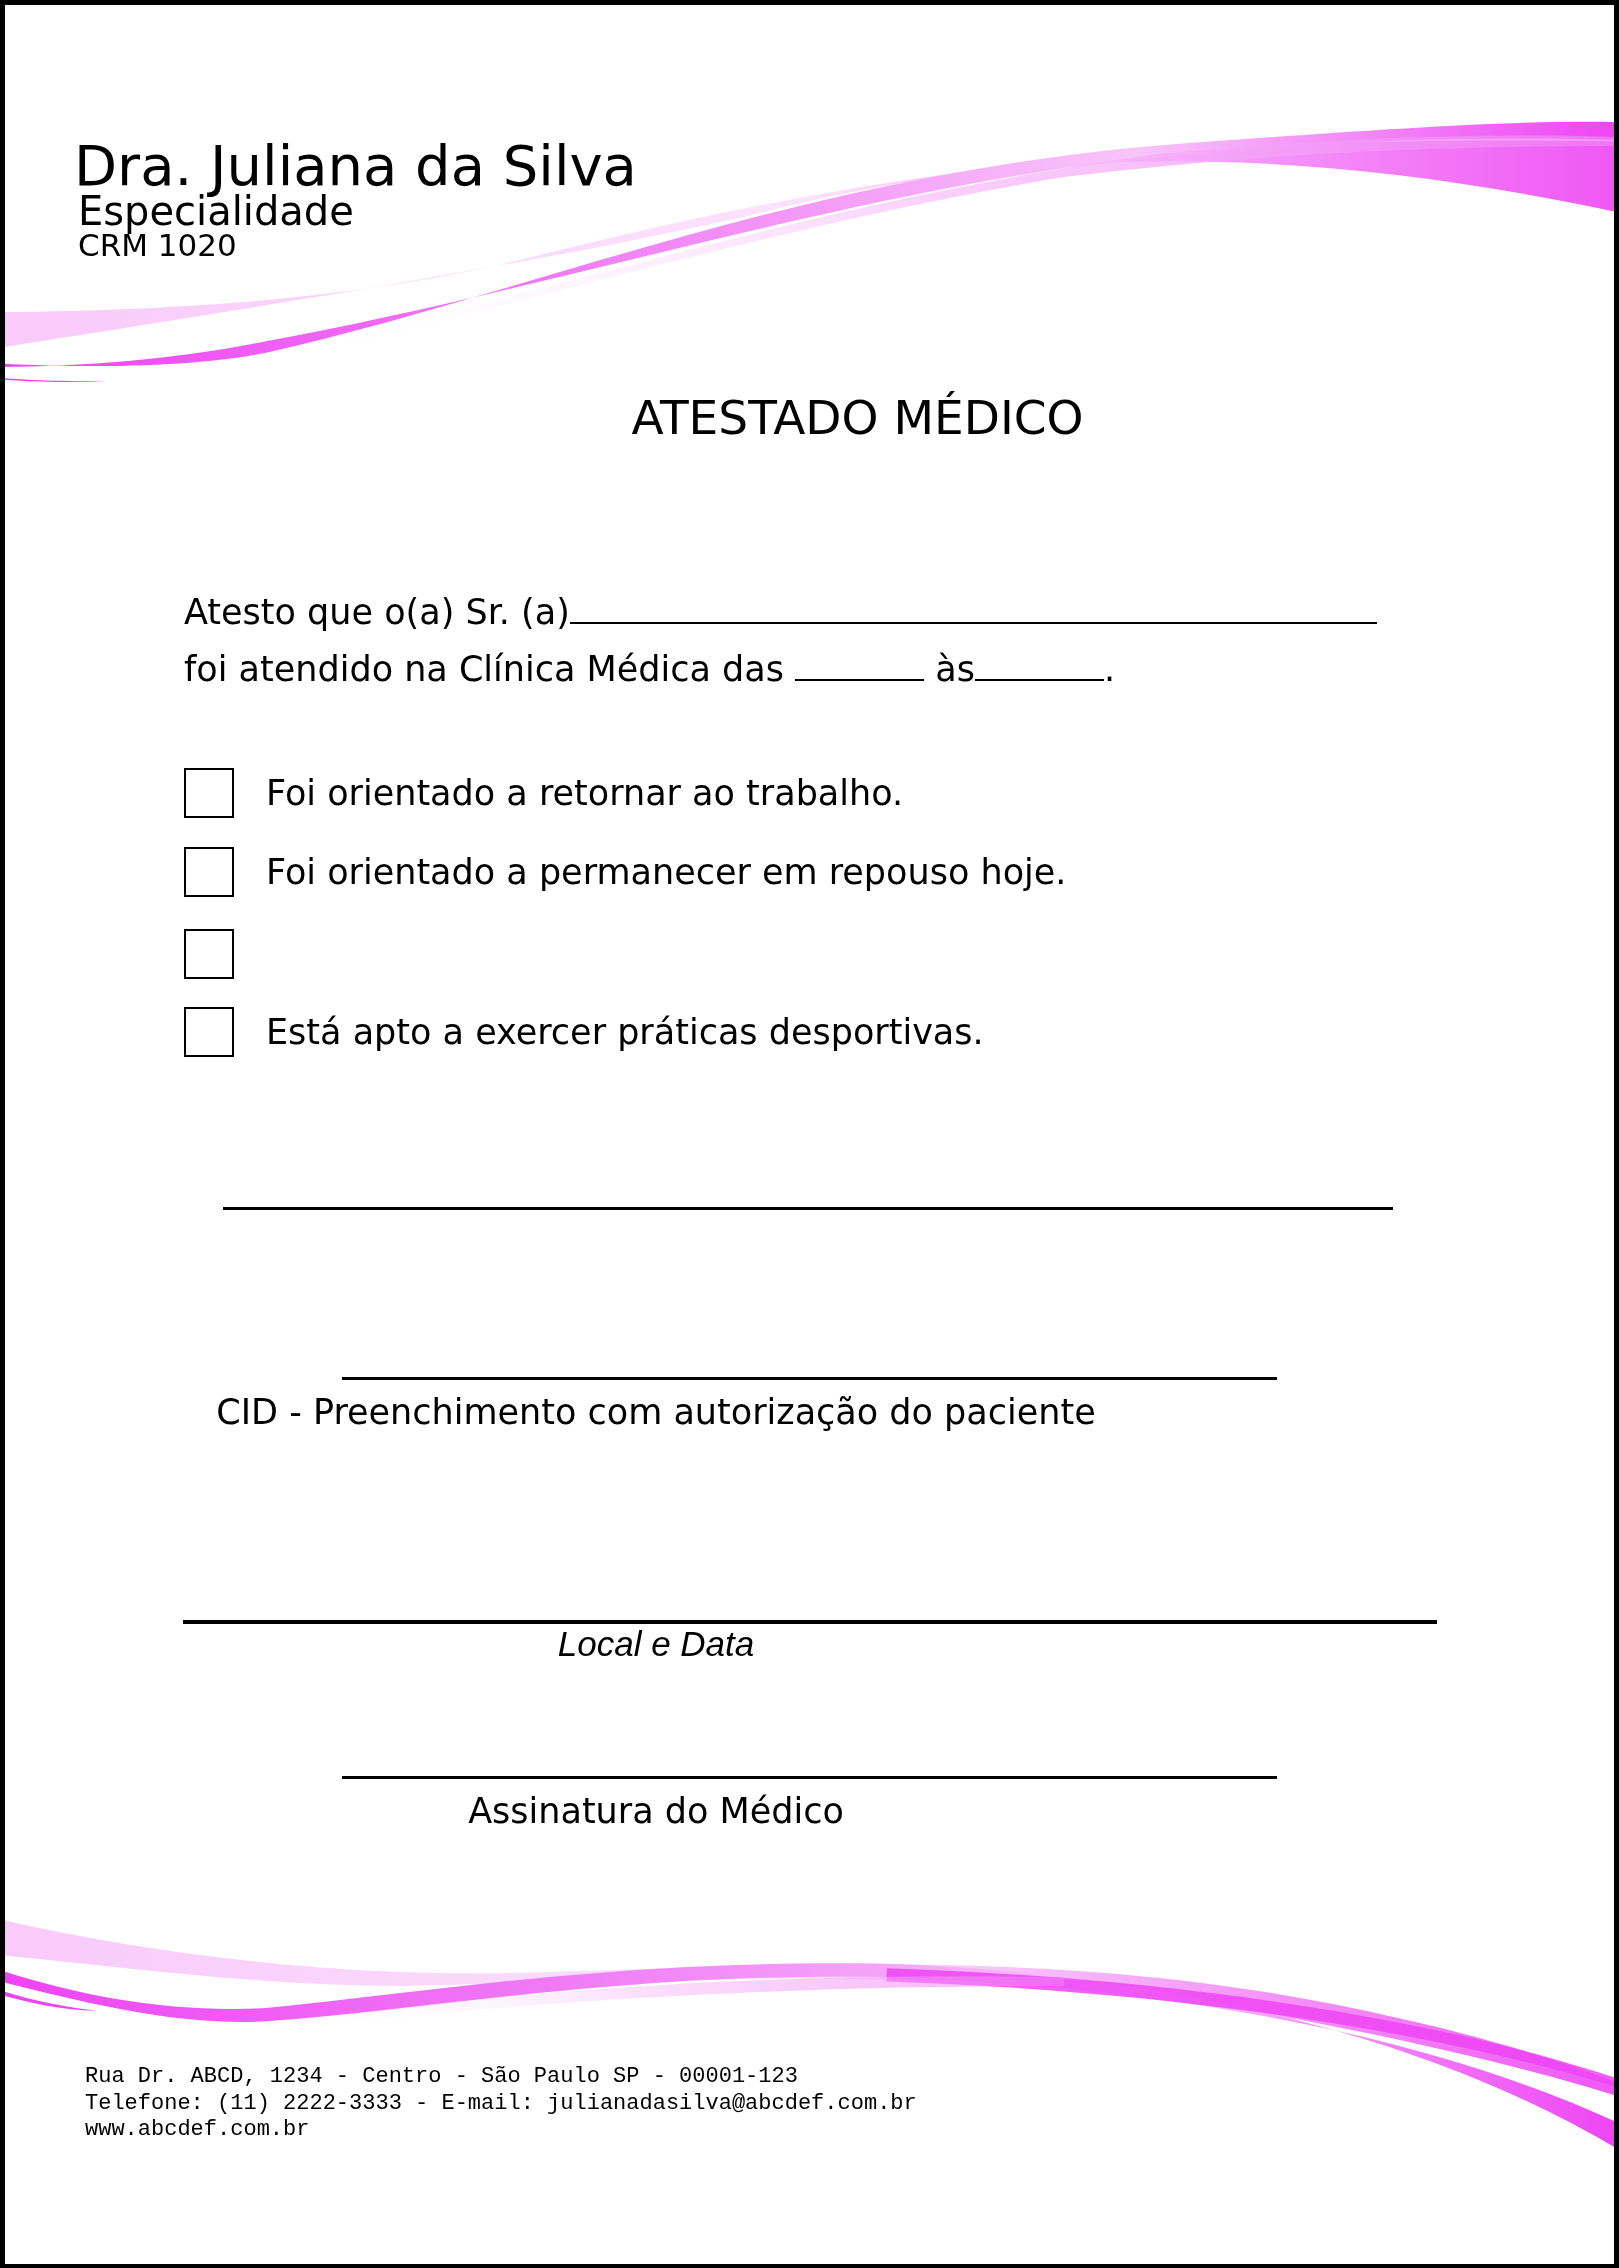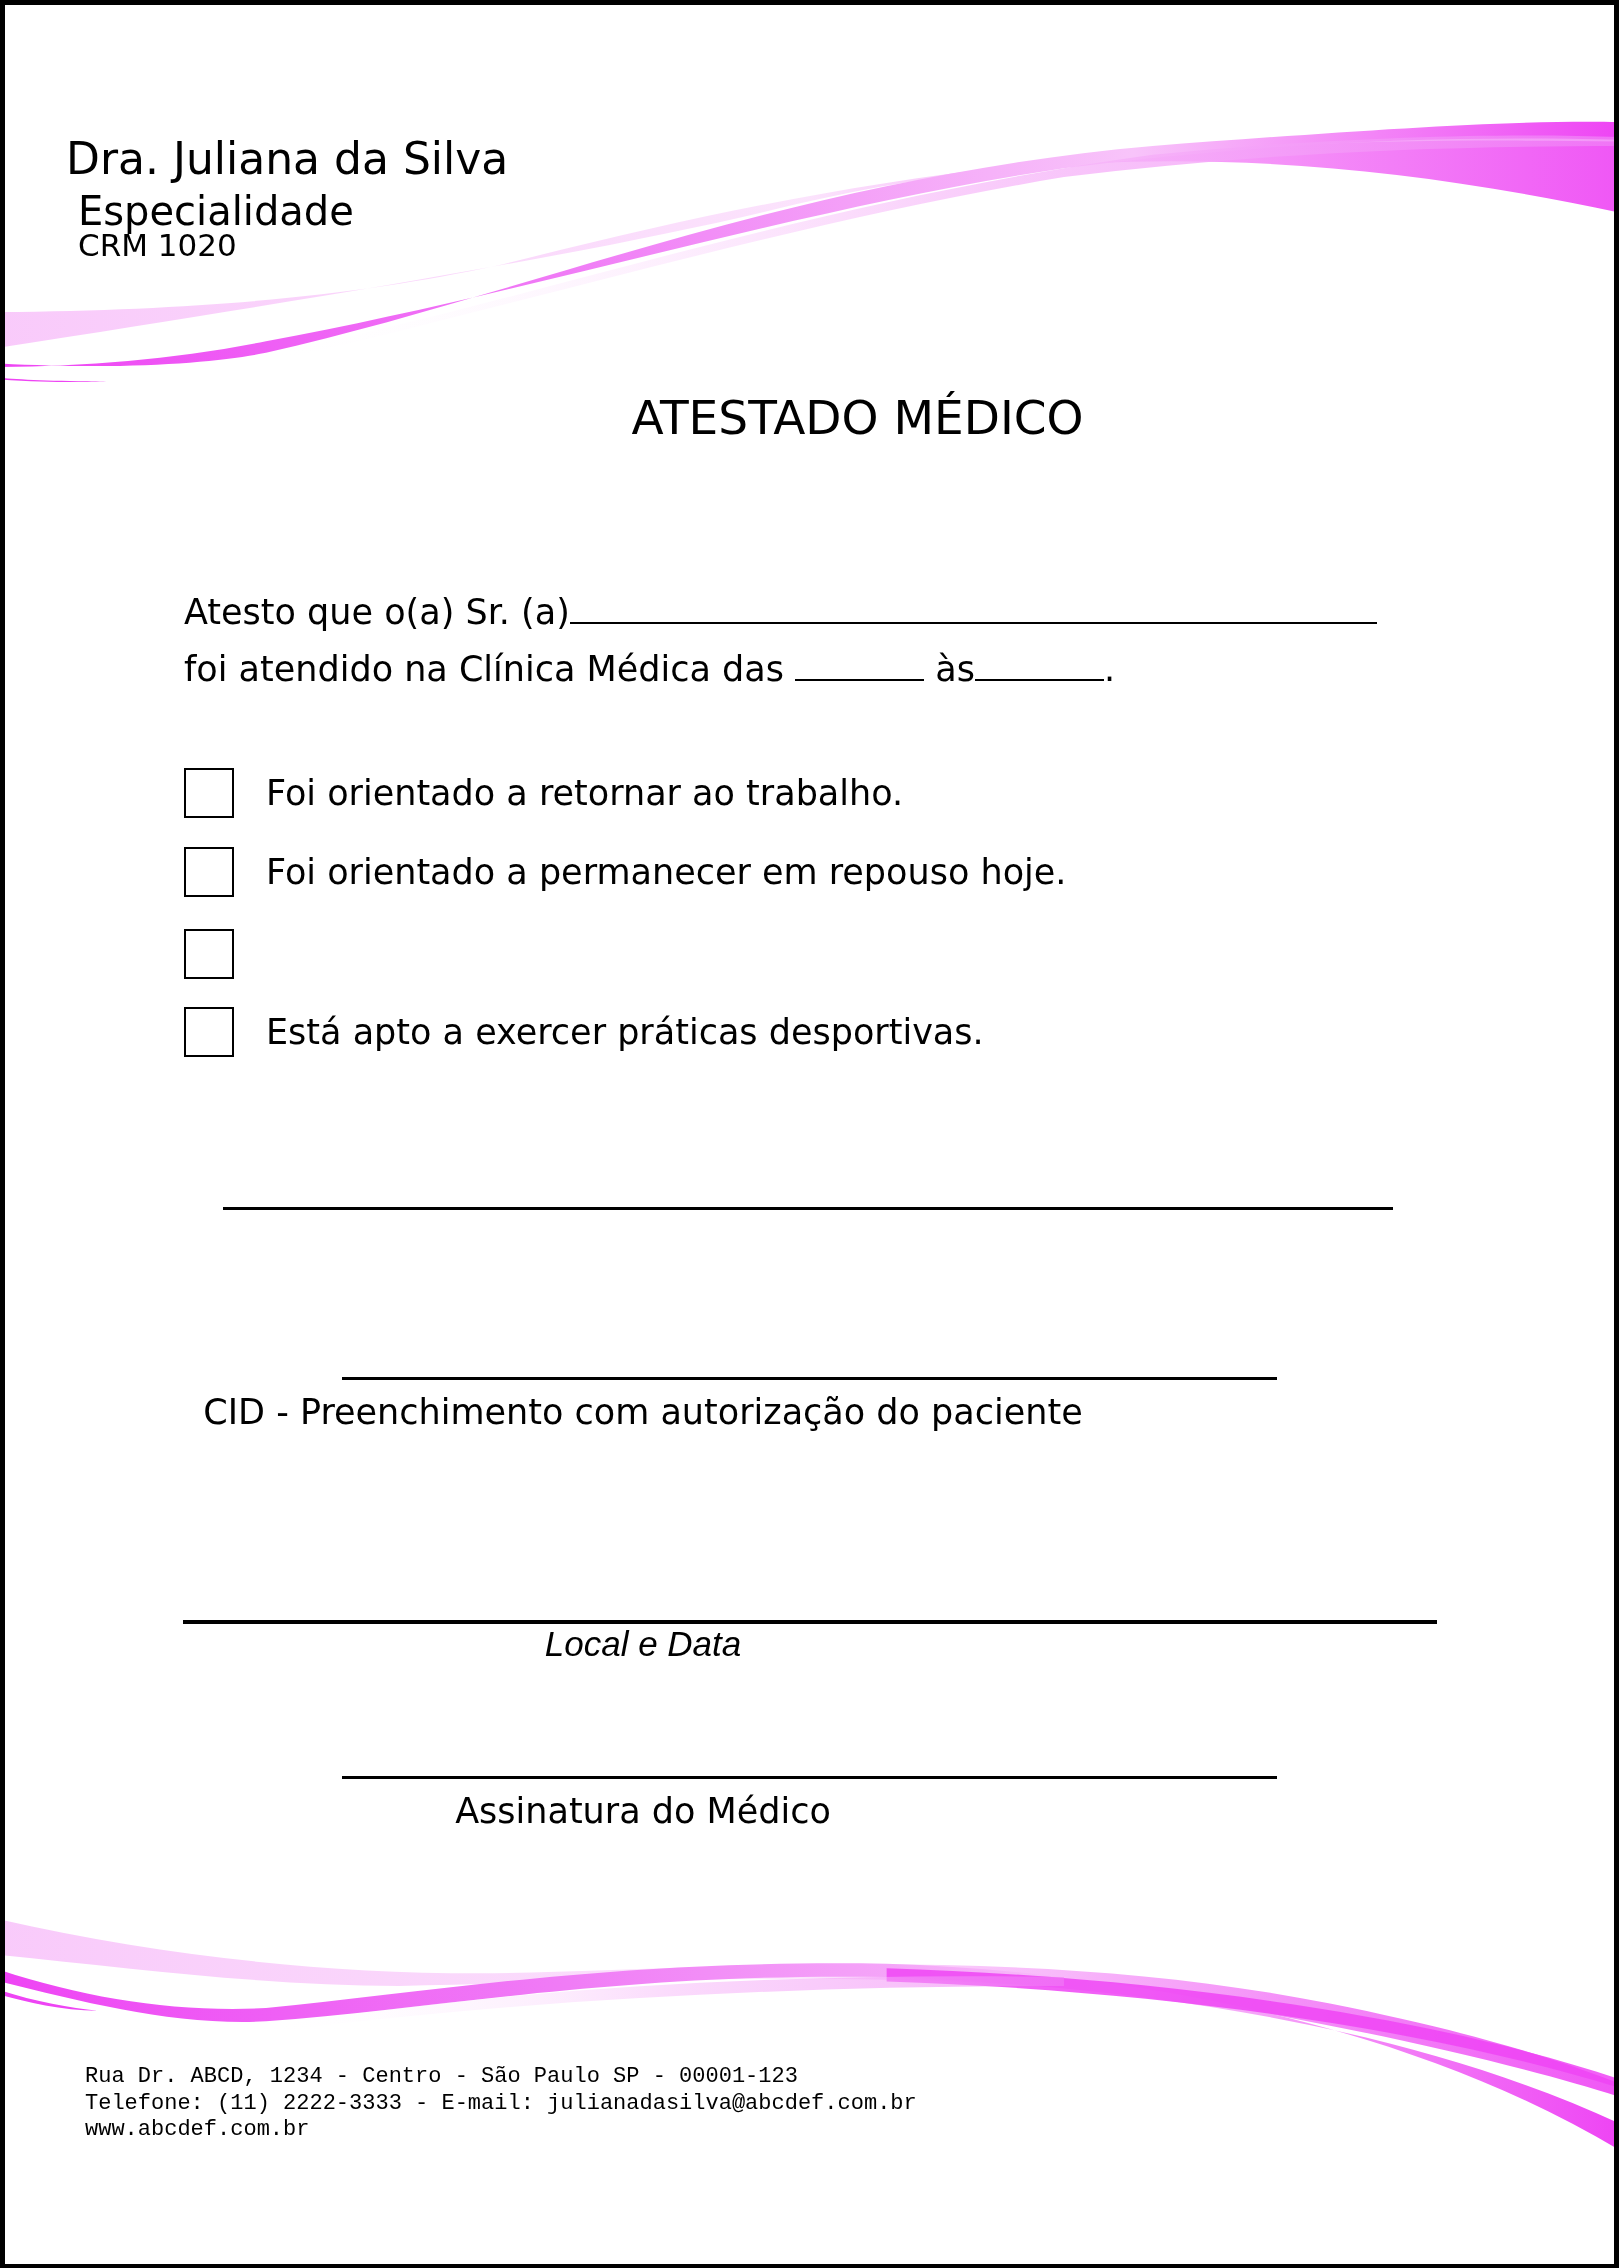--- a/index.html
+++ b/index.html
@@ -1,33 +1,33 @@
 <!DOCTYPE html>
 <html style="font-size:14px"><head>
 <meta charset="utf-8">
 <style>
   html, body { margin: 0; padding: 0; background: #ffffff; }
   body { width: 1619px; height: 2269px; position: relative; overflow: hidden; font-family: "DejaVu Sans", sans-serif; color: #000; }
   .frame { position: absolute; left: 0; top: 0; width: 1619px; height: 2269px; box-sizing: border-box; border: 5.3px solid #000; }
   .swoosh { position: absolute; left: 0; width: 1619px; pointer-events: none; }
   .abs { position: absolute; white-space: nowrap; }
-  .doctor-name { left: 66px; top: 133px; font-size: 44px; }
+  .doctor-name { left: 74px; top: 133px; font-size: 56px; }
   .specialty { left: 78px; top: 188px; font-size: 40px; }
   .crm { left: 78px; top: 227px; font-size: 31px; }
   .title { left: 0; width: 1619px; text-align: center; top: 390px; font-size: 47px; padding-left: 48px; }
   .line1 { left: 184px; top: 587px; font-size: 35px; }
   .line2 { left: 184px; top: 644px; font-size: 35px; }
   .blank { display: inline-block; border-bottom: 2.7px solid #000; height: 35px; vertical-align: baseline; }
   .blank-name { width: 807px; }
   .blank-time { width: 129px; }
   .check-row { position: absolute; left: 184px; height: 55px; display: flex; align-items: center; }
   .checkbox { width: 50px; height: 50px; border: 2.7px solid #000; box-sizing: border-box; margin-right: 32px; background: #fff; }
   .check-label { font-size: 35px; white-space: nowrap; }
   .hline { position: absolute; height: 2.7px; background: #000; }
-  .caption { position: absolute; left: 0; width: 1286px; text-align: center; font-size: 35px; white-space: nowrap; }
+  .caption { position: absolute; left: 0; width: 1286px; text-align: center; font-size: 35px; white-space: nowrap; padding-left: 13px; }
   .caption-sans { font-family: "Liberation Sans", sans-serif; font-size: 35px; font-style: italic; }
   .footer-line { left: 85px; font-size: 22px; font-family: Liberation Mono, monospace; }
 </style>
 </head>
 <body>
 
 <svg class="swoosh" style="top:106px;height:293px" viewBox="0 120 1826 330" preserveAspectRatio="none">
   <defs>
     <linearGradient id="gLight" x1="0" y1="0" x2="1" y2="0">
       <stop offset="0" stop-color="#f8c4fa"></stop>

